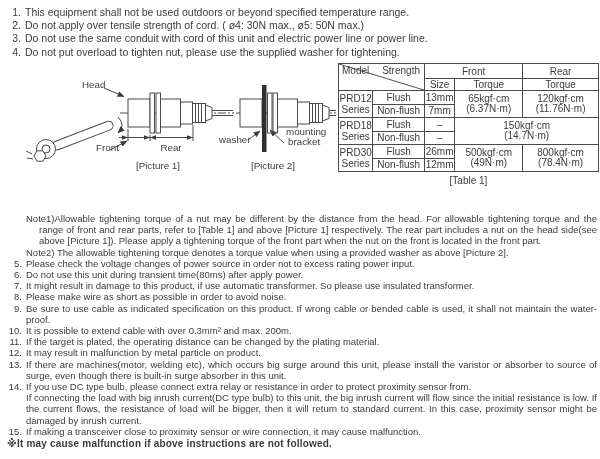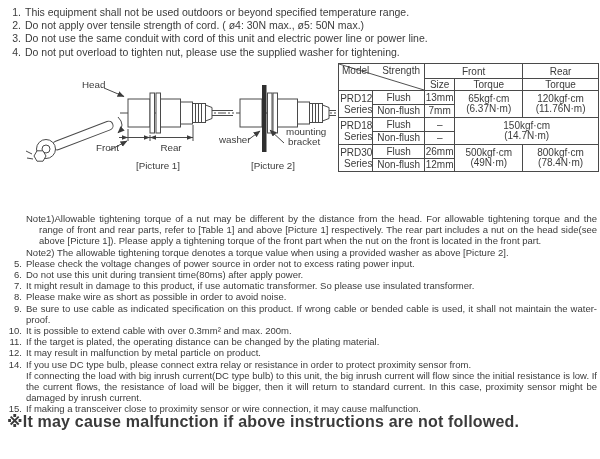--- a/index.html
+++ b/index.html
@@ -23,33 +23,33 @@
   .tablewrap{position:absolute;left:338px;top:63px;width:261px;}
   table.torque{border-collapse:collapse;table-layout:fixed;width:261px;font-size:10px;color:#3b3b3b;}
   table.torque{border:1.5px solid #444;}
   table.torque td{border:1px solid #4a4a4a;padding:0;text-align:center;vertical-align:middle;line-height:11px;overflow:hidden;}
   tr.h1{height:15px;} tr.h2{height:12px;} tr.dr{height:13.5px;}
   td.corner{position:relative;margin-left:20px;}
   td.corner svg{position:absolute;left:0;top:0;width:100%;height:100%;}
   .c-top{position:absolute;top:1px;right:4px;}
   .c-bot{position:absolute;bottom:14px;left:3px;}
   td.model{text-align:left;padding-left:2px;}
-  td.model div{line-height:11px;text-align:right;}
+  td.model div{line-height:11px;text-align:center;}
   td .tq{line-height:10.5px;}
   .tcaption{width:261px;text-align:center;font-size:10px;margin-top:3px;}
   
   .bodytext{position:absolute;left:7px;top:213px;width:590px;font-size:9.5px;line-height:11.2px;}
   .note{padding-left:32px;text-indent:-13px;text-align:justify;}
   .note2{text-align:left;}
   .bli{display:flex;}
   .bli .num{flex:0 0 15px;text-align:right;margin-right:4px;white-space:nowrap;}
   .bli .txt{flex:1;}
   .just .txt{text-align:justify;}
   .cont{display:block;}
-  .warn{font-weight:bold;font-size:16px;letter-spacing:0.2px;margin-top:1px;}
+  .warn{font-weight:bold;font-size:10px;letter-spacing:0.2px;margin-top:1px;}
 </style>
 </head>
 <body>
 
 <div class="page">
 
   <div class="toplist">
     <div class="li">
         <span class="num">1.</span>
         <span class="txt">This equipment shall not be used outdoors or beyond specified temperature range.</span>
@@ -222,20 +222,21 @@
               <div class="tq">800kgf·cm</div>
               <div class="tq">(78.4N·m)</div>
             </td>
       </tr>
       <tr class="dr">
         <td>Non-flush</td>
         <td>12mm</td>
       </tr>
       </tbody>
     </table>
+    <div class="tcaption">[Table 1]</div>
   </div>
 
   <div class="bodytext">
     <div class="note"><span>Note1)</span><span>Allowable tightening torque of a nut may be different by the distance from the head. For allowable tightening torque and the range of front and rear parts, refer to [Table 1] and above [Picture 1] respectively. The rear part includes a nut on the head side(see above [Picture 1]). Please apply a tightening torque of the front part when the nut on the front is located in the front part.</span></div>
     <div class="note note2"><span>Note2)</span> <span>The allowable tightening torque denotes a torque value when using a provided washer as above [Picture 2].</span></div>
 
     <div class="bli">
         <span class="num">5.</span>
         <span class="txt">Please check the voltage changes of power source in order not to excess rating power input.</span>
       </div>
@@ -259,20 +260,24 @@
         <span class="num">10.</span>
         <span class="txt">It is possible to extend cable with over 0.3mm² and max. 200m.</span>
       </div>
     <div class="bli">
         <span class="num">11.</span>
         <span class="txt">If the target is plated, the operating distance can be changed by the plating material.</span>
       </div>
     <div class="bli">
         <span class="num">12.</span>
         <span class="txt">It may result in malfunction by metal particle on product.</span>
+      </div>
+    <div class="bli just">
+        <span class="num">13.</span>
+        <span class="txt">If there are machines(motor, welding etc), which occurs big surge around this unit, please install the varistor or absorber to source of surge, even though there is built-in surge absorber in this unit.</span>
       </div>
     <div class="bli just">
         <span class="num">14.</span>
         <span class="txt">
           <span class="cont">If you use DC type bulb, please connect extra relay or resistance in order to protect proximity sensor from.</span>
           <span class="cont">If connecting the load with big inrush current(DC type bulb) to this unit, the big inrush current will flow since the initial resistance is low. If the current flows, the resistance of load will be bigger, then it will return to standard current. In this case, proximity sensor might be damaged by inrush current.</span>
         </span>
       </div>
     <div class="bli">
         <span class="num">15.</span>

